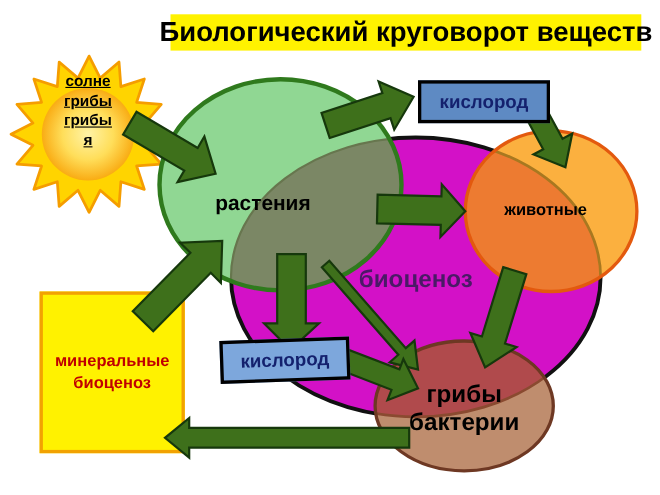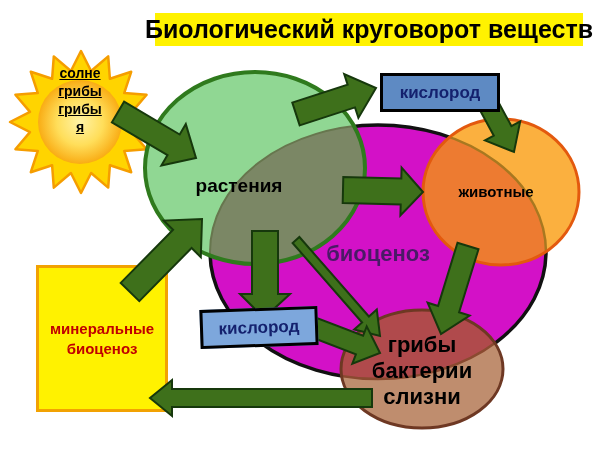--- a/index.html
+++ b/index.html
@@ -128,17 +128,16 @@
       <span>я</span>
     </div>
 
     <div class="node-label lbl-plants">растения</div>
     <div class="node-label lbl-animals">животные</div>
     <div class="node-label lbl-biocenosis">биоценоз</div>
 
     <div class="node-label lbl-decomposers">
       <span>грибы</span>
       <span>бактерии</span>
-      <span>слизни</span>
     </div>
   </div>
 
 </div>
 
 </body></html>

